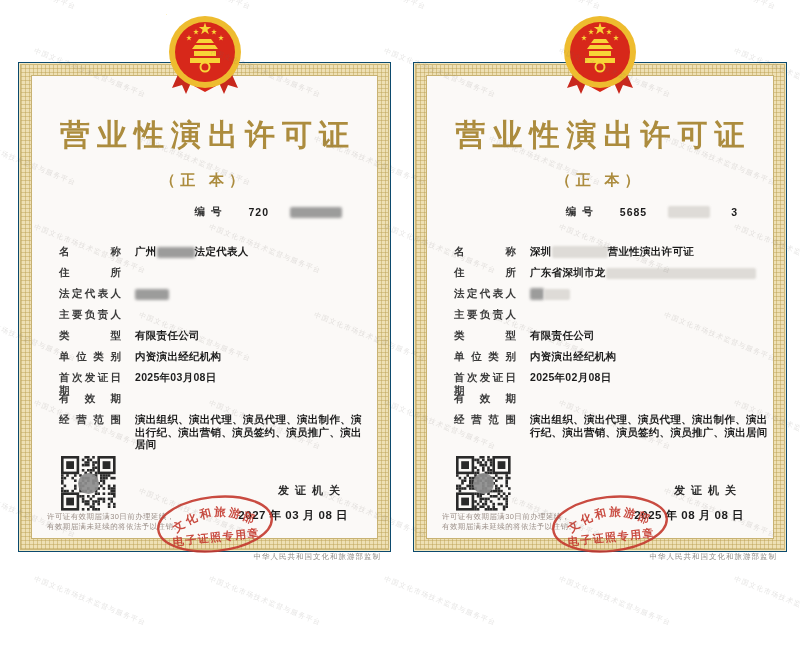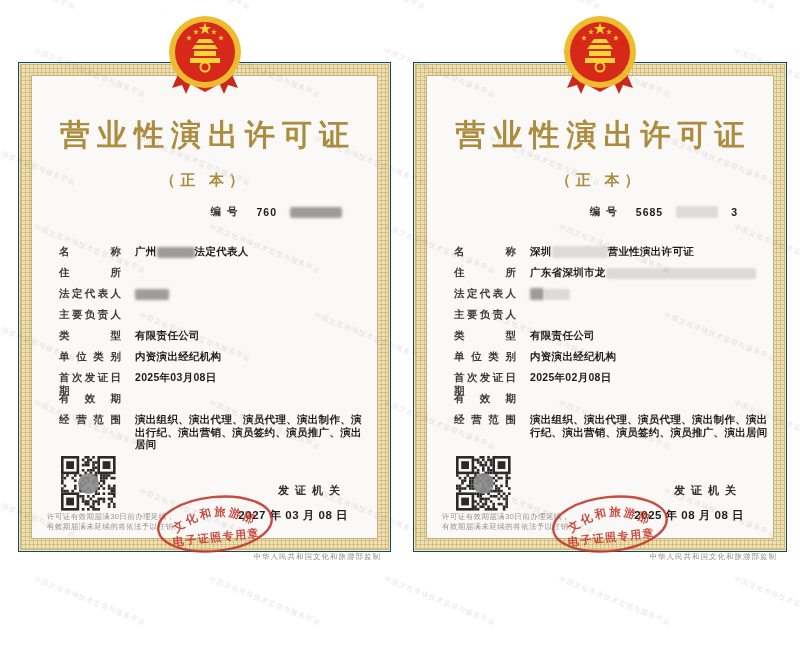--- a/index.html
+++ b/index.html
@@ -27,21 +27,21 @@
 
   
   .cert-title{position:absolute;top:52px;left:0;right:0;text-align:center;z-index:2;
       font-family:"Liberation Serif","DejaVu Serif",serif;
       font-size:30px;font-weight:bold;color:#ac8c3e;letter-spacing:7px;text-indent:7px;}
   .cert-sub{position:absolute;top:108px;left:0;right:0;text-align:center;z-index:2;
       font-family:"Liberation Serif","DejaVu Serif",serif;
       font-size:15px;font-weight:bold;color:#ac8c3e;letter-spacing:5px;}
 
   
-  .num-row{position:absolute;top:142px;right:48px;z-index:2;display:flex;align-items:center;gap:13px;
+  .num-row{position:absolute;top:142px;right:48px;z-index:2;display:flex;align-items:center;gap:21px;
       font-size:10.5px;color:#333;}
   .num-label{letter-spacing:6px;font-weight:600;}
   .num-val{font-weight:700;color:#1c1c1c;letter-spacing:1px;}
 
   
   .rows{position:absolute;left:40px;top:178px;right:18px;z-index:2;}
   .frow{min-height:21px;display:flex;align-items:flex-start;line-height:13px;padding-top:4px;box-sizing:border-box;height:21px;}
   .frow.tall{height:auto;}
   .flabel{display:inline-block;width:62px;min-width:62px;text-align:justify;text-align-last:justify;
       font-size:10.5px;font-weight:600;color:#3a3a3a;margin-right:14px;}
@@ -95,21 +95,21 @@
     <rect x="28" y="37" width="22" height="5" fill="#f8d437"></rect>
     <rect x="24" y="44" width="30" height="5" fill="#f8d437"></rect>
     <circle cx="39" cy="53" r="4.5" fill="none" stroke="#f8d437" stroke-width="2"></circle>
   </svg>
 
   <div class="cert-title">营业性演出许可证</div>
   <div class="cert-sub">（正 本）</div>
 
   <div class="num-row">
     <span class="num-label">编号</span>
-    <span class="num-val">760</span>
+    <span class="num-val">720</span>
     <span class="blob dark" style="width:52px;height:11px;"></span>
   </div>
 
   <div class="rows">
     <div class="frow">
       <span class="flabel">名称</span>
       <span class="fval">
         <span>广州</span><span class="blob dark" style="width:38px;height:11px;"></span><span>法定代表人</span>
       </span>
     </div>

